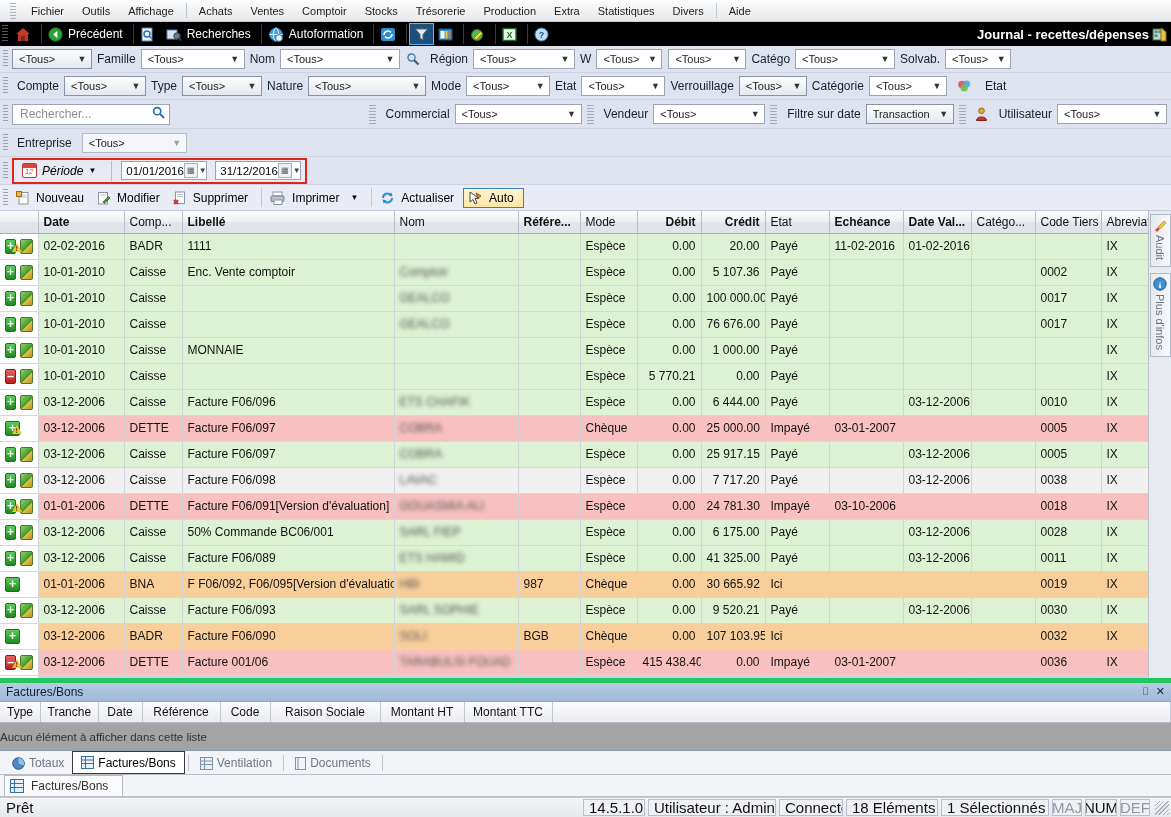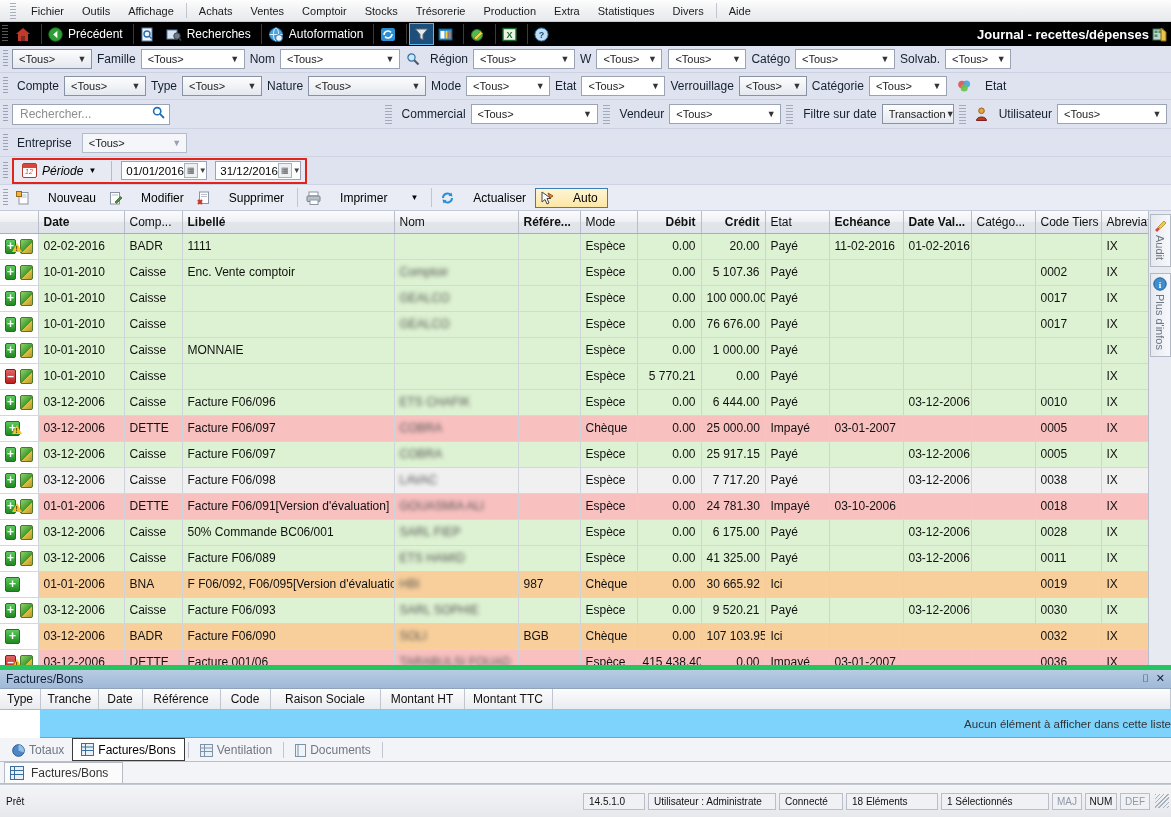--- a/index.html
+++ b/index.html
@@ -116,21 +116,21 @@
   .dateinput .cal { width:14px; height:15px; border:1px solid #aab1bf; background:#eef0f4; margin-right:1px;
       display:flex;align-items:center;justify-content:center;font-size:8px;color:#555;}
   .dateinput .arw { font-size:8px; color:#444; padding-right:3px;}
   .vline { width:1px; height:20px; background:#b6bccb; margin:0 5px; }
 
   
   .actionbar {
     display:flex; align-items:center; height:26px; background:#e9ecf4;
     border-bottom:1px solid #c3c9d8; padding-left:2px;
   }
-  .act { display:flex; align-items:center; gap:18px; padding:2px 9px 2px 4px; font-size:12px; white-space:nowrap;}
+  .act { display:flex; align-items:center; gap:6px; padding:2px 9px 2px 4px; font-size:12px; white-space:nowrap;}
   .act.selected { border:1px solid #3c7fb1; background:linear-gradient(to bottom,#fdf4d4,#fde7a6);}
   .act-sep { width:1px;height:19px;background:#c0c6d4;margin:0 4px;}
 
   
   .gridwrap { flex:1; display:flex; min-height:0; background:#fff; position:relative; }
   .gridmain { flex:1; display:flex; flex-direction:column; min-width:0; overflow:hidden;}
   table.grid { border-collapse: collapse; table-layout: fixed; width: 1148px; }
   table.grid th {
     background: linear-gradient(to bottom,#fbfbfc 0%,#eef0f3 48%, #e2e5ea 52%, #dfe2e8 100%);
     border-right:1px solid #b9bec8; border-bottom:1px solid #a8aeba;
@@ -179,22 +179,22 @@
     padding:0 6px; font-size:12px; color:#12203a;
     border-bottom:1px solid #8fa3bd;
   }
   .bp-title .btns { display:flex; gap:7px; font-size:11px; }
   table.bgrid { border-collapse:collapse; width:100%; table-layout:fixed;}
   table.bgrid th {
     background:linear-gradient(to bottom,#fcfcfd,#e9ebef);
     border-right:1px solid #c2c6ce; border-bottom:1px solid #b4b9c2;
     font-size:12px; font-weight:normal; padding:3px 7px; height:21px; text-align:center; color:#111;
   }
-  .bp-empty { height:28px; display:flex; align-items:center; justify-content:flex-end;
-      font-size:11.5px; color:#333; border-bottom:1px solid #8e9bb0; background:#7dd3fc;margin-left:40px;}
+  .bp-empty { height:28px; display:flex; align-items:center; justify-content:flex-start;
+      font-size:11.5px; color:#333; border-bottom:1px solid #8e9bb0; background:#a3a3a3;}
 
   
   .tabstrip {
     display:flex; align-items:flex-end; height:24px; background:#f3f4f7;
     border-bottom:1px solid #b9bec8; padding-left:4px; gap:0;
   }
   .tabstrip .tab {
     display:flex; align-items:center; gap:4px; font-size:12px; padding:3px 8px; height:22px;
     color:#6f7783;
   }
@@ -204,23 +204,23 @@
     display:flex; align-items:flex-end; height:22px; background:#f3f4f7;
     border-bottom:1px solid #b9bec8; padding-left:4px;
   }
   .tabstrip2 .tab {
     display:flex;align-items:center;gap:7px;font-size:12px;padding:2px 14px 2px 5px;height:21px;
     background:#fbfbfc; border:1px solid #b5bac4; border-bottom:none; color:#333;
   }
 
   
   .statusbar {
-    height:33px; background:linear-gradient(to bottom,#f4f5f7,#e6e8ec);
+    height:20px; background:linear-gradient(to bottom,#f4f5f7,#e6e8ec);
     display:flex; align-items:center; border-top:1px solid #c5c9d2; flex:none;
-    font-size:10px; color:#111;
+    font-size:15px; color:#111;
   }
   .st-left { padding-left:6px; flex:1; }
   .st-cell {
     border:1px solid #b9bec8; height:17px; display:flex; align-items:center;
     padding:0 5px; margin-right:3px; background:#eff1f4; white-space:nowrap; overflow:hidden;
   }
   .st-cell.dim { color:#9198a5; justify-content:center; }
   .grip-corner{ width:14px;height:14px;margin-left:2px;margin-right:2px;
       background-image: repeating-linear-gradient(135deg,#a9b0bd 0 1px,transparent 1px 3px);}
 
@@ -491,21 +491,21 @@
           <span class="arw">▼</span>
       </div>
       <div class="sep-grip"></div>
       <div class="flabel">Vendeur</div>
       <div class="combo" style="width:112px;">
         <span>&lt;Tous&gt;</span>
           <span class="arw">▼</span>
       </div>
       <div class="sep-grip"></div>
       <div class="flabel">Filtre sur date</div>
-      <div class="combo sunken" style="width:72px;">
+      <div class="combo sunken" style="width:88px;">
         <span>Transaction</span>
           <span class="arw">▼</span>
       </div>
       <div class="sep-grip"></div>
       <span class="ico" style="margin:0 6px 0 4px;">
         <svg width="13" height="14" viewBox="0 0 13 14">
             <circle cx="6.5" cy="3.8" r="2.8" fill="#e8a33d" stroke="#9c6414"></circle>
             <path d="M1.5 13.5 C1.5 8.8 11.5 8.8 11.5 13.5 Z" fill="#c0392b" stroke="#7d2319"></path>
           </svg>
       </span>

